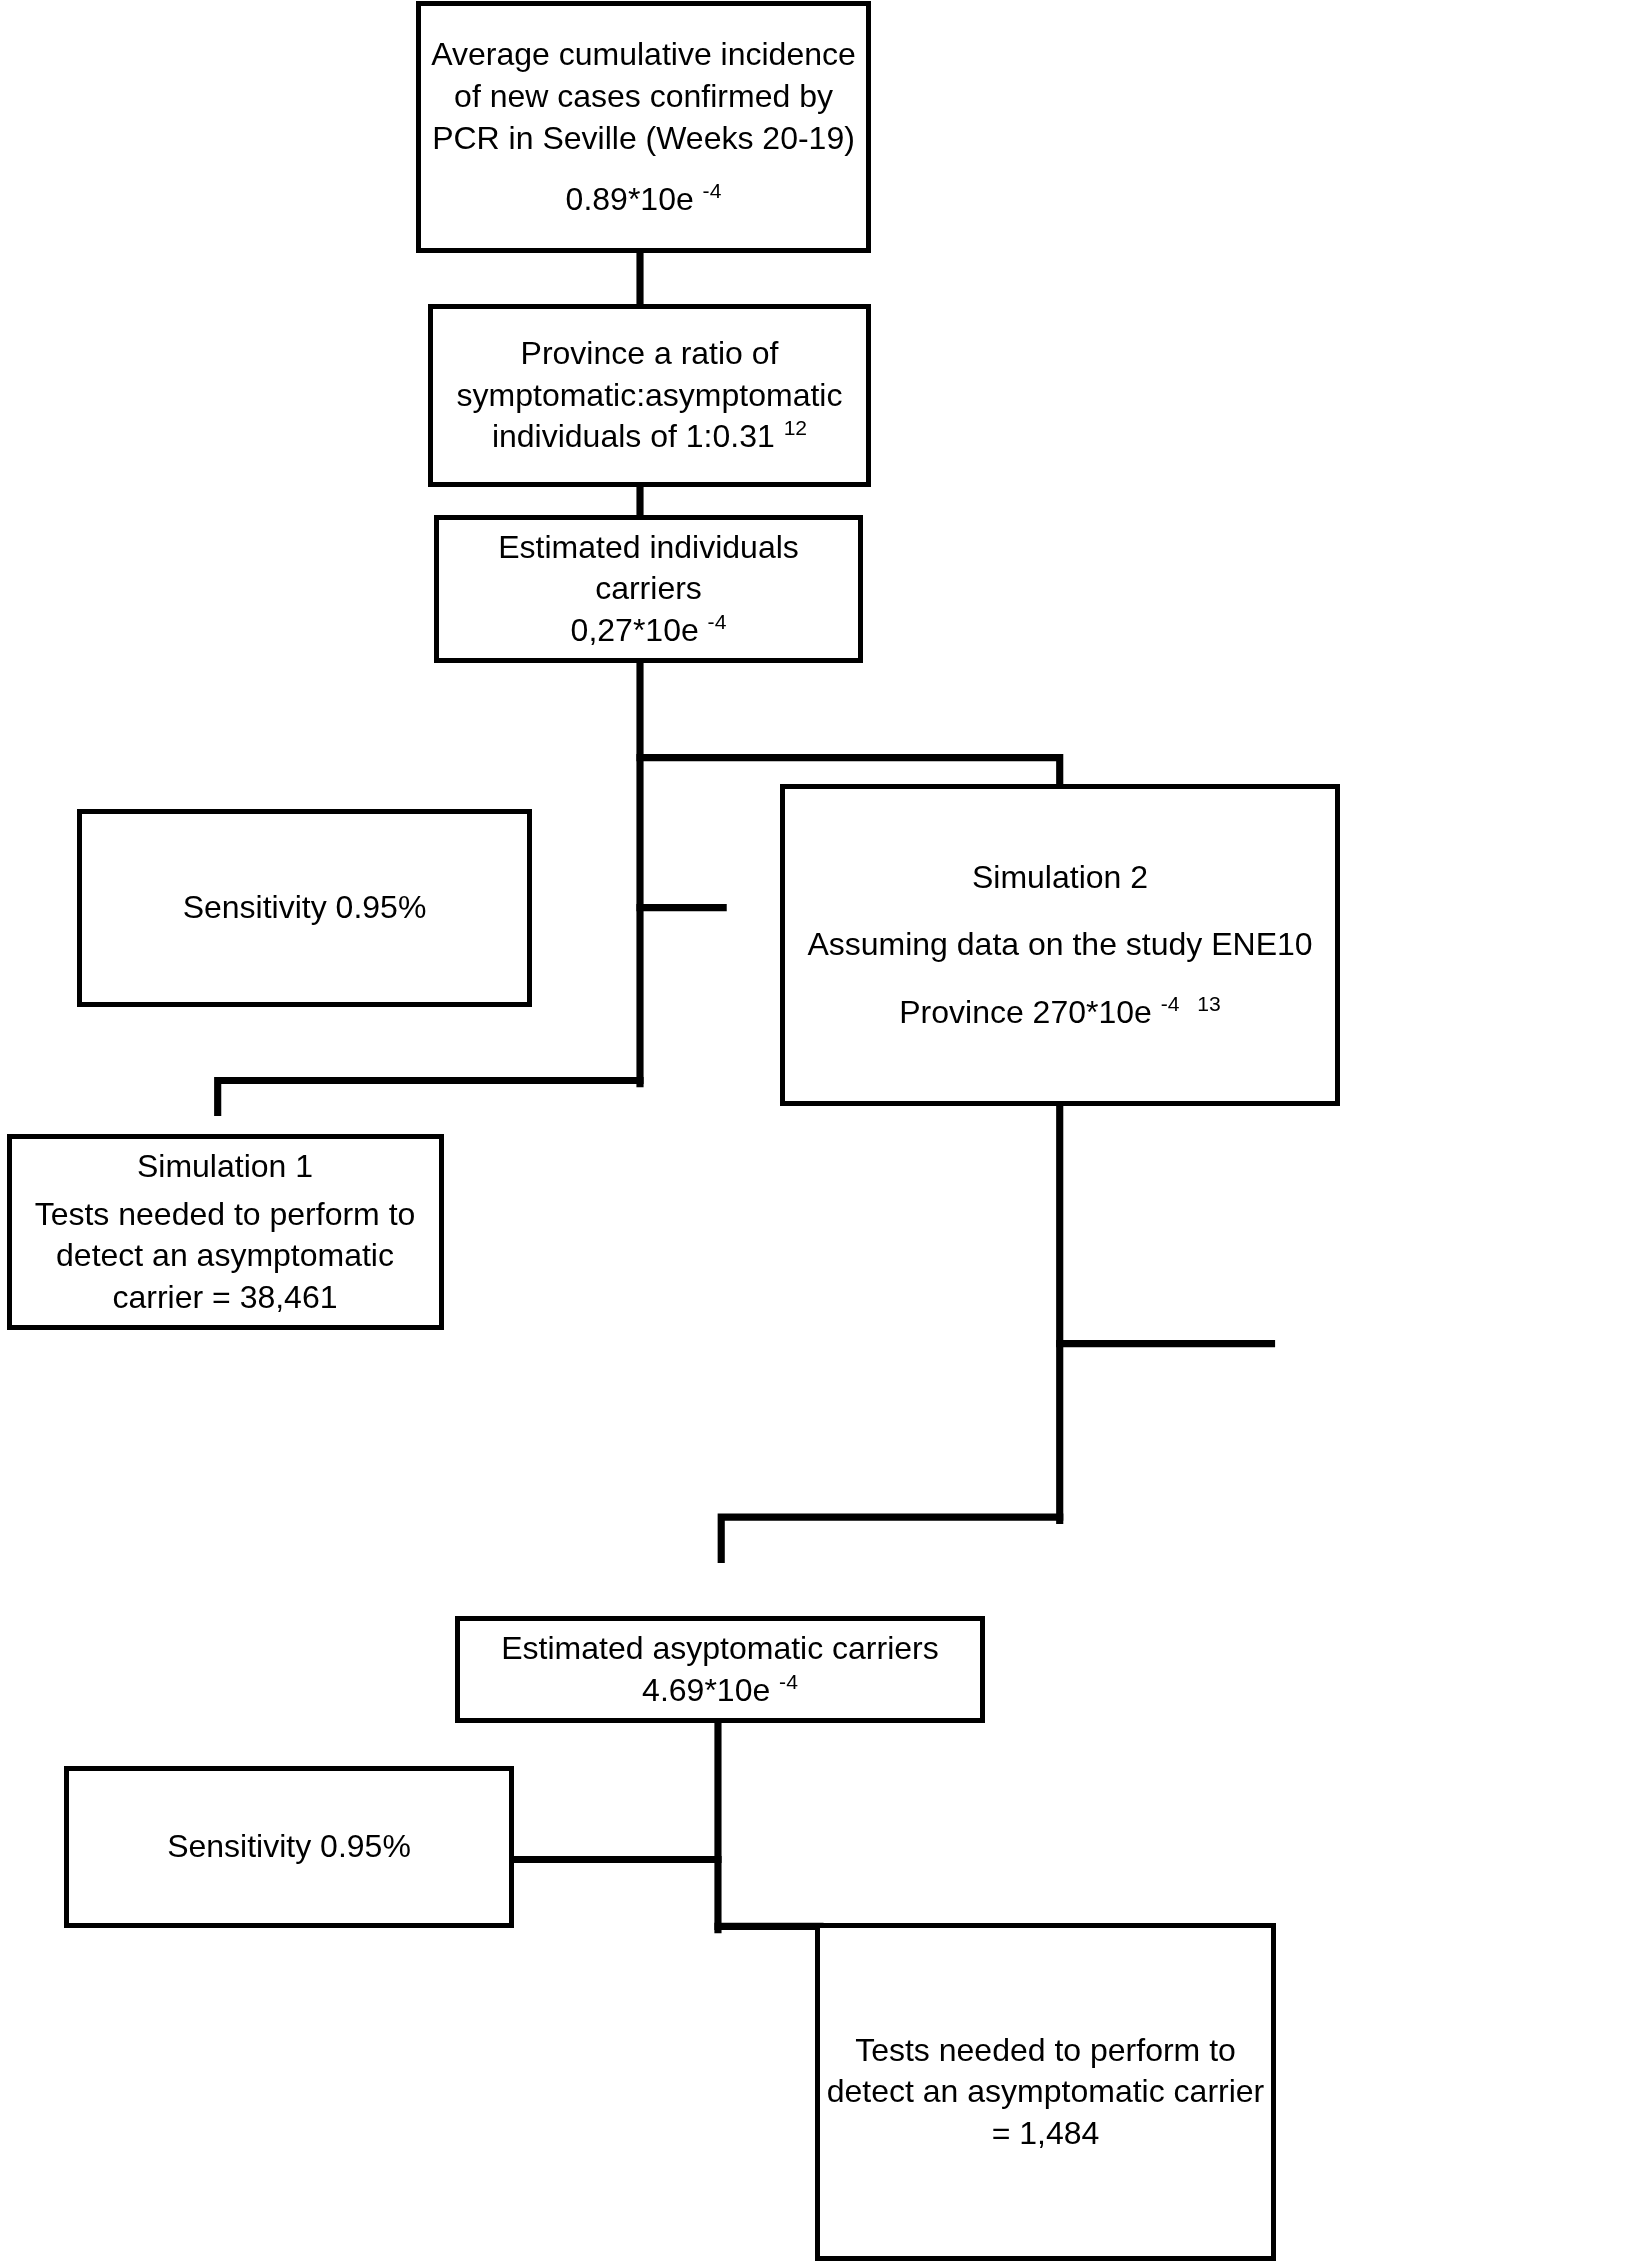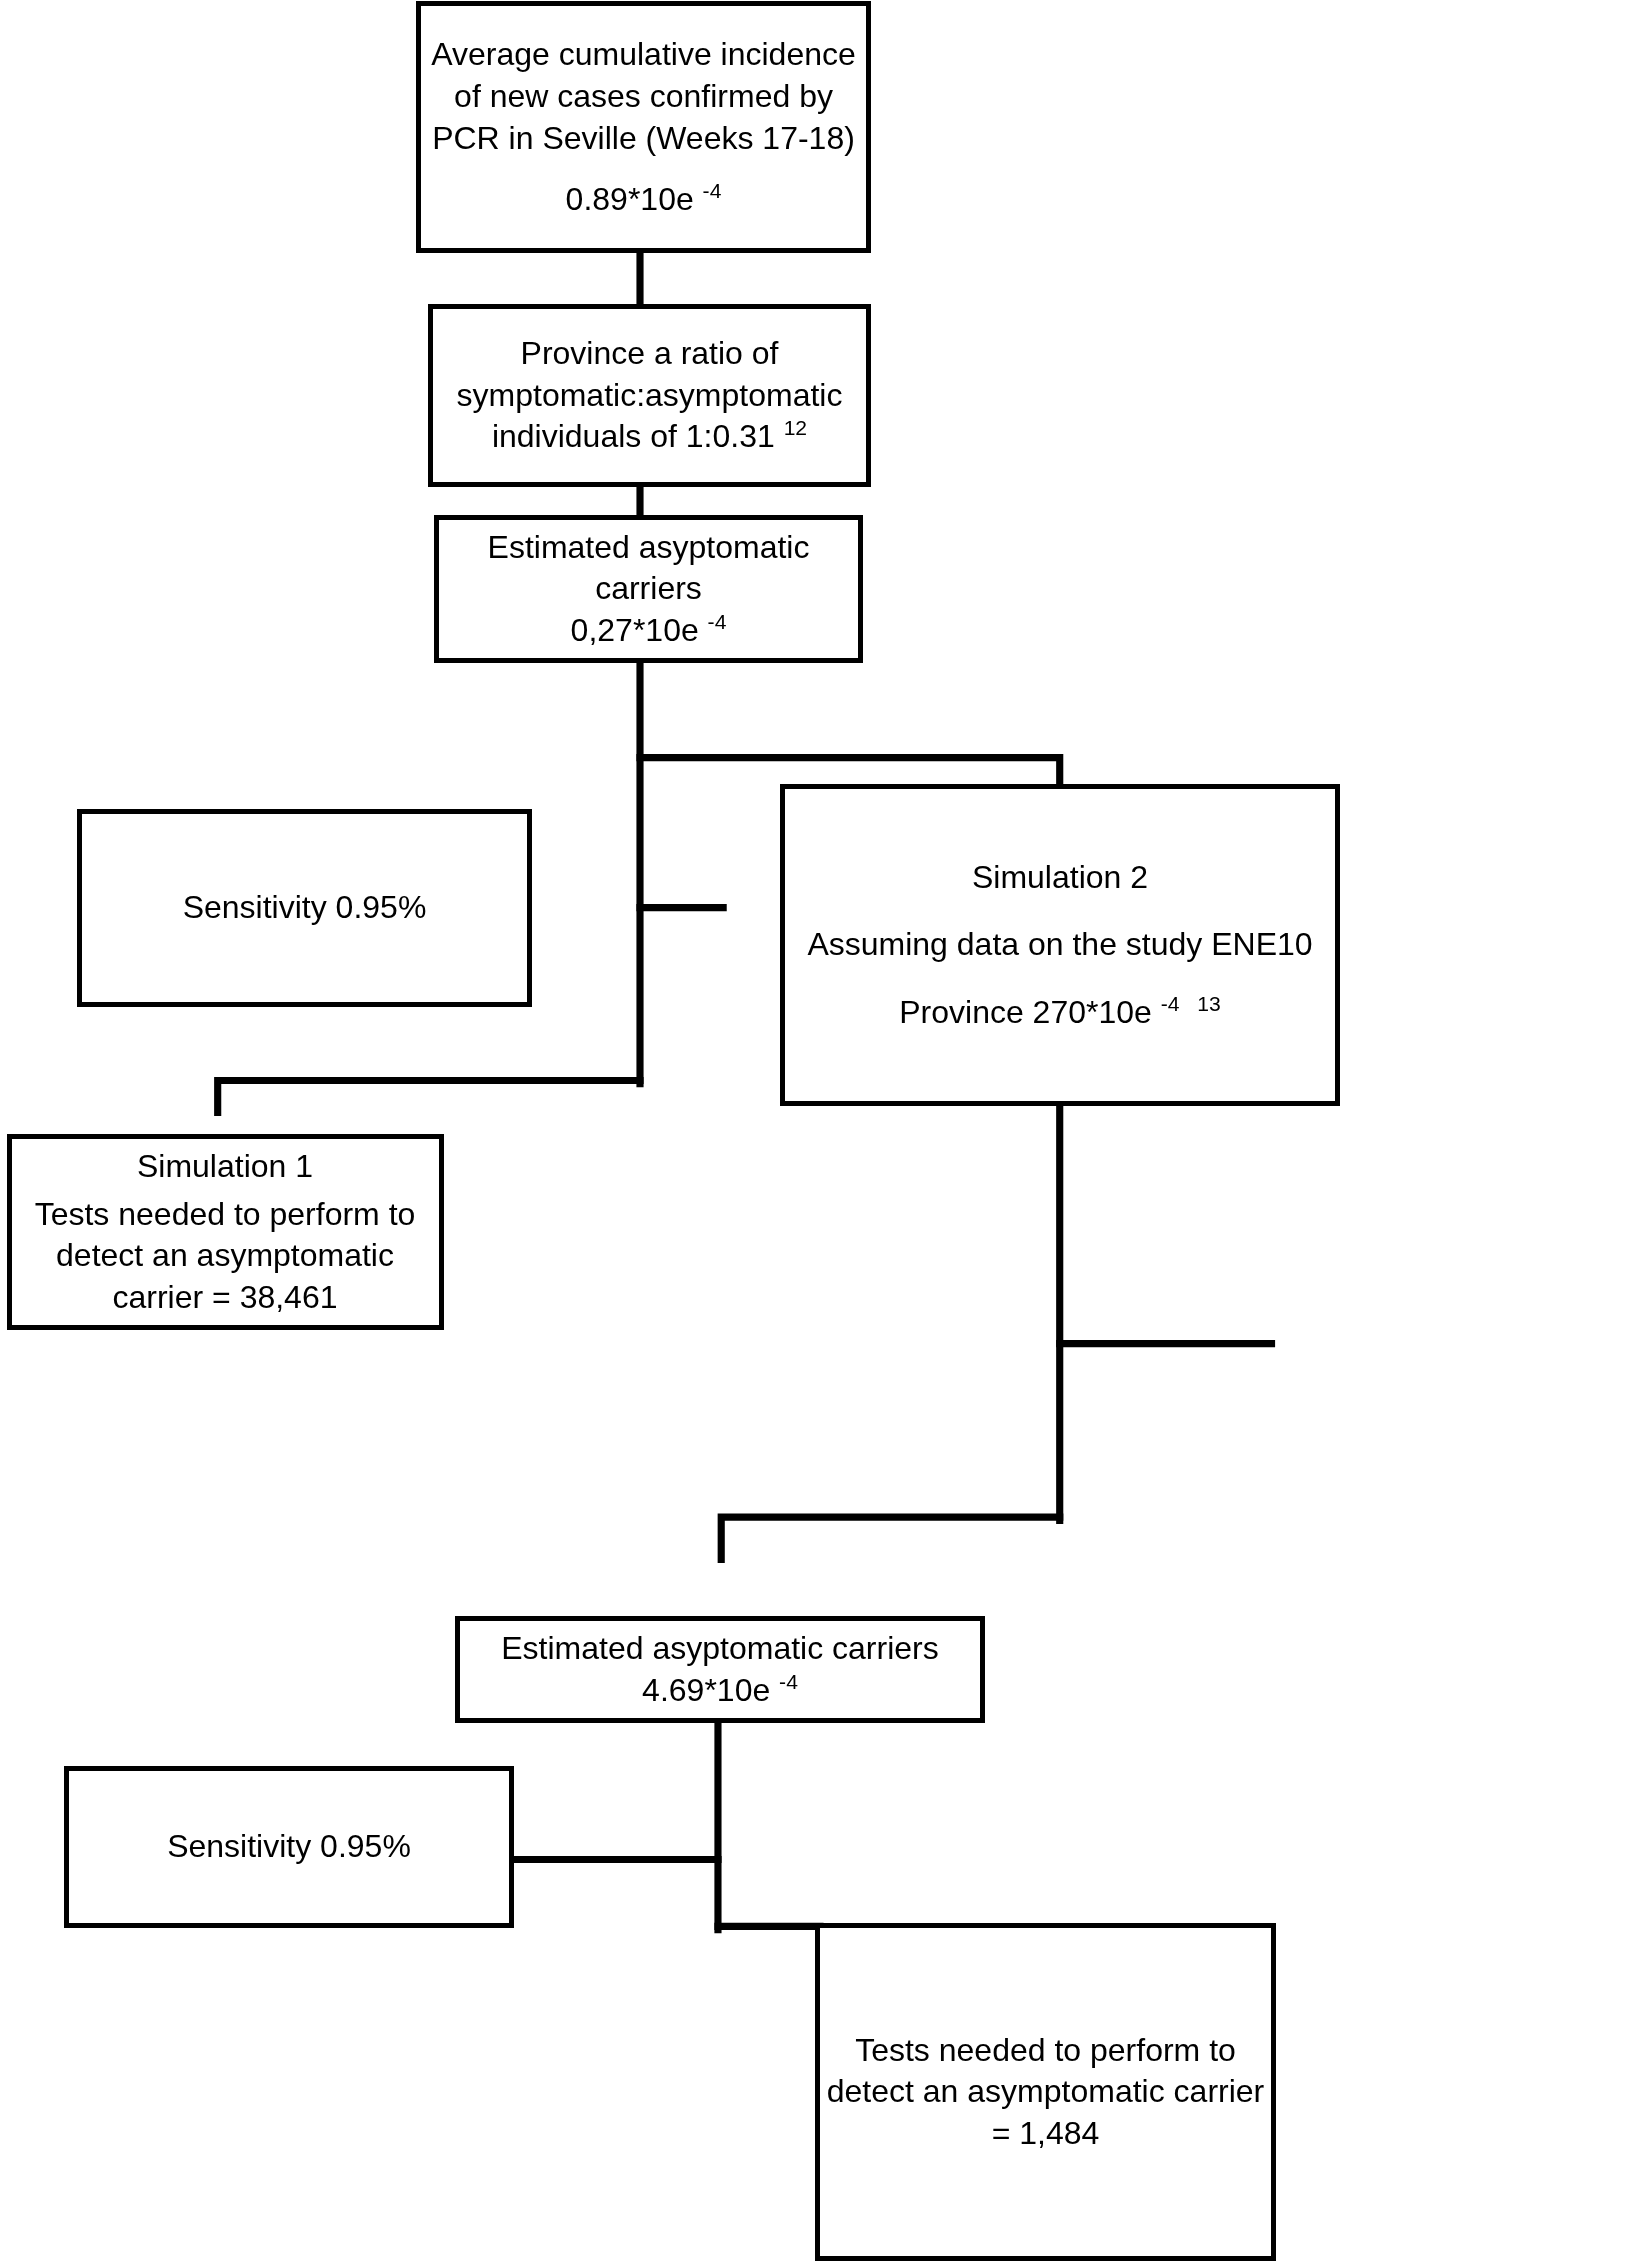--- a/index.html
+++ b/index.html
@@ -83,33 +83,33 @@
 
       <line x1="790" y1="2862" x2="1105" y2="2862"></line>
 
       <polyline points="1105,2965 1262,2965"></polyline>
     </g>
   </svg>
 
   <div class="node" style="left:416px; top:1.3px; width:455px; height:252px;">
     <span class="line">Average cumulative incidence</span>
     <span class="line">of new cases confirmed by</span>
-    <span class="line">PCR in Seville  (Weeks 17-18)</span>
+    <span class="line">PCR in Seville  (Weeks 20-19)</span>
     <span class="gap-md"></span>
     <span class="line"><span>0.89*10e</span>&nbsp;<span class="sup">-4</span></span>
   </div>
 
   <div class="node" style="left:428px; top:304px; width:443px; height:183px;">
     <span class="line">Province a ratio of</span>
     <span class="line">symptomatic:asymptomatic</span>
     <span class="line"><span>individuals of 1:0.31</span>&nbsp;<span class="sup">12</span></span>
   </div>
 
   <div class="node" style="left:434px; top:515px; width:429px; height:148px;">
-    <span class="line">Estimated asyptomatic</span>
+    <span class="line">Estimated individuals</span>
     <span class="line">carriers</span>
     <span class="gap-sm"></span>
     <span class="line"><span>0,27*10e</span>&nbsp;<span class="sup">-4</span></span>
   </div>
 
   <div class="node" style="left:77px; top:809px; width:455px; height:198px;">
     <span class="line">Sensitivity 0.95%</span>
   </div>
 
   <div class="node" style="left:6.5px; top:1134px; width:437px; height:196px;">

